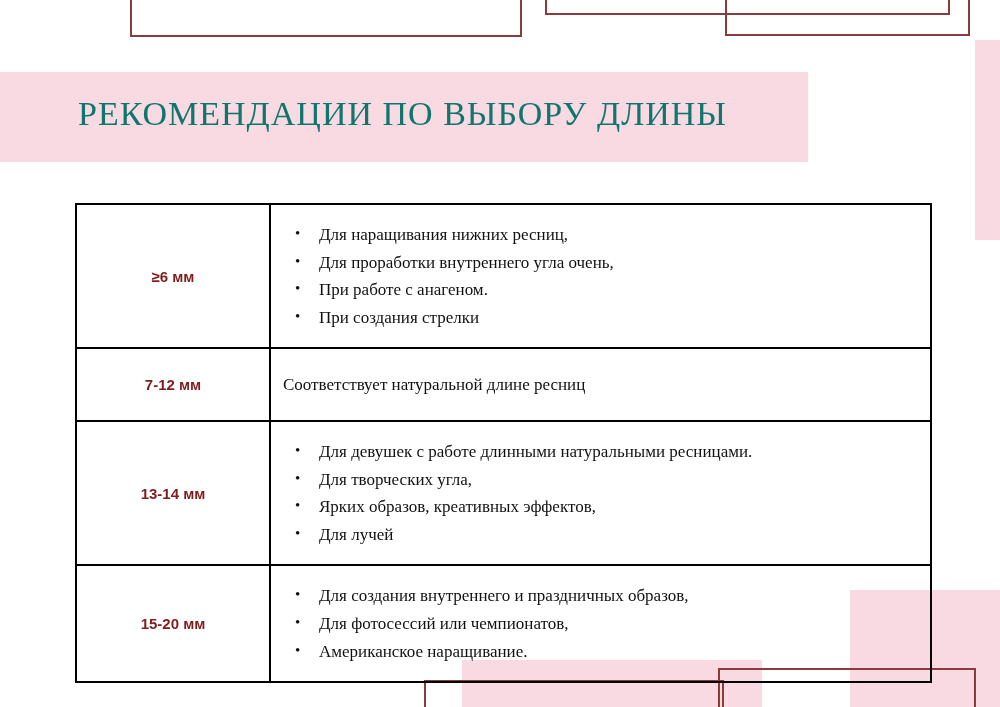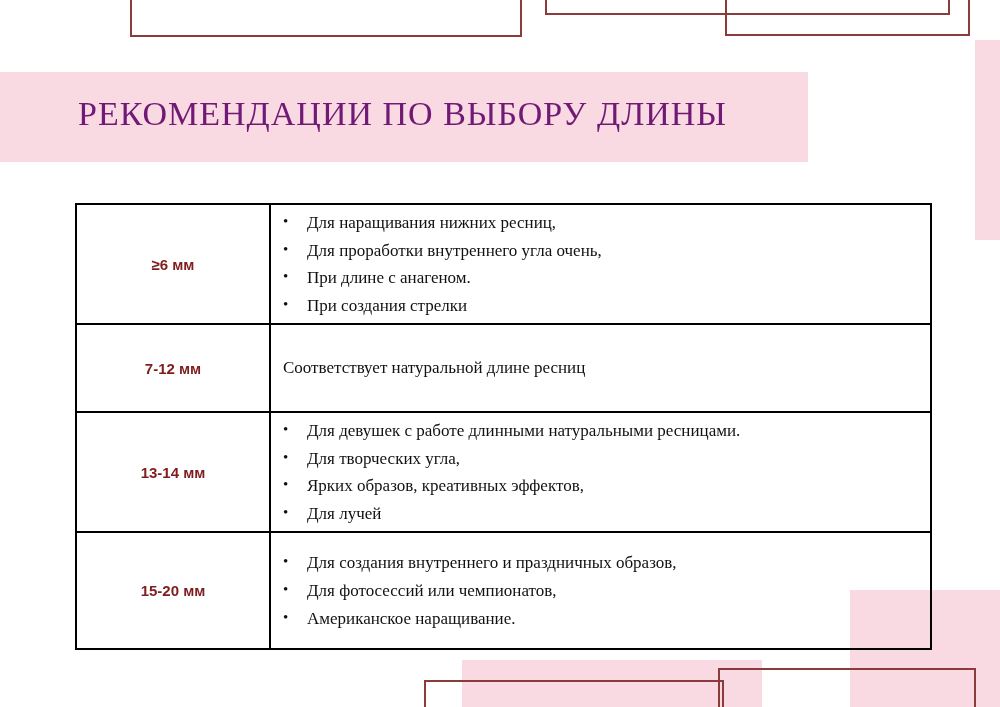--- a/index.html
+++ b/index.html
@@ -92,21 +92,21 @@
     border: 2px solid #8a3b3b;
   }
 
   
   .title {
     position: absolute;
     left: 78px;
     top: 95px;
     font-size: 34px;
     letter-spacing: 1px;
-    color: #701a75;
+    color: #0f766e;
     font-family: "Liberation Serif", serif;
     white-space: nowrap;
   }
 
   
   .table-wrap {
     position: absolute;
     left: 75px;
     top: 203px;
     width: 857px;
@@ -130,41 +130,41 @@
     color: #7f1d1d;
   }
   td.col-desc {
     padding: 10px 14px 10px 18px;
     font-size: 17px;
     color: #111111;
     font-family: "Liberation Serif", serif;
   }
   ul.bullets {
     list-style: none;
-    margin: 4px;
+    margin: 16px;
     padding: 0;
   }
   ul.bullets li {
     position: relative;
     padding-left: 32px;
     line-height: 1.62;
   }
   ul.bullets li:before {
     content: "\2022";
     position: absolute;
     left: 8px;
     top: 0;
     font-size: 15px;
   }
   .plain-line {
     line-height: 1.5;
     padding-left: 12px;
   }
   .row-h1 { height: 116px; }
-  .row-h2 { height: 88px; }
+  .row-h2 { height: 73px; }
   .row-h3 { height: 116px; }
   .row-h4 { height: 117px; }
 </style>
 </head>
 <body>
 
 <div class="deco deco-top-left-rect"></div>
 <div class="deco deco-top-right-rect"></div>
 <div class="deco deco-top-right-rect2"></div>
 <div class="deco deco-pink-strip-right"></div>
@@ -178,21 +178,21 @@
 
 <div class="table-wrap">
   <table class="len-table">
     <tbody>
       <tr class="row-h1">
         <td class="col-range">≥6 мм</td>
         <td class="col-desc">
           <ul class="bullets">
             <li>Для наращивания нижних ресниц,</li>
             <li>Для проработки внутреннего угла очень,</li>
-            <li>При длине с анагеном.</li>
+            <li>При работе с анагеном.</li>
             <li>При создания стрелки</li>
           </ul>
         </td>
       </tr>
       <tr class="row-h2">
         <td class="col-range">7-12 мм</td>
         <td class="col-desc">
           <div class="plain-line">Соответствует натуральной длине ресниц</div>
         </td>
       </tr>

